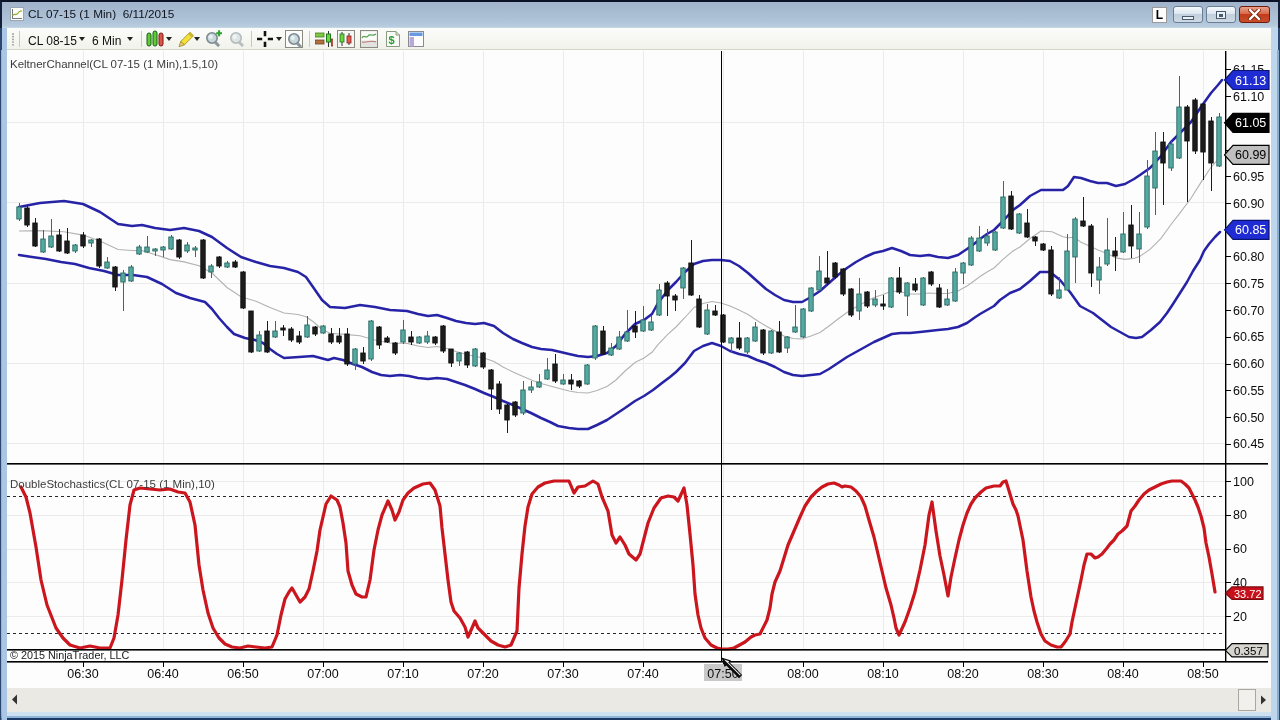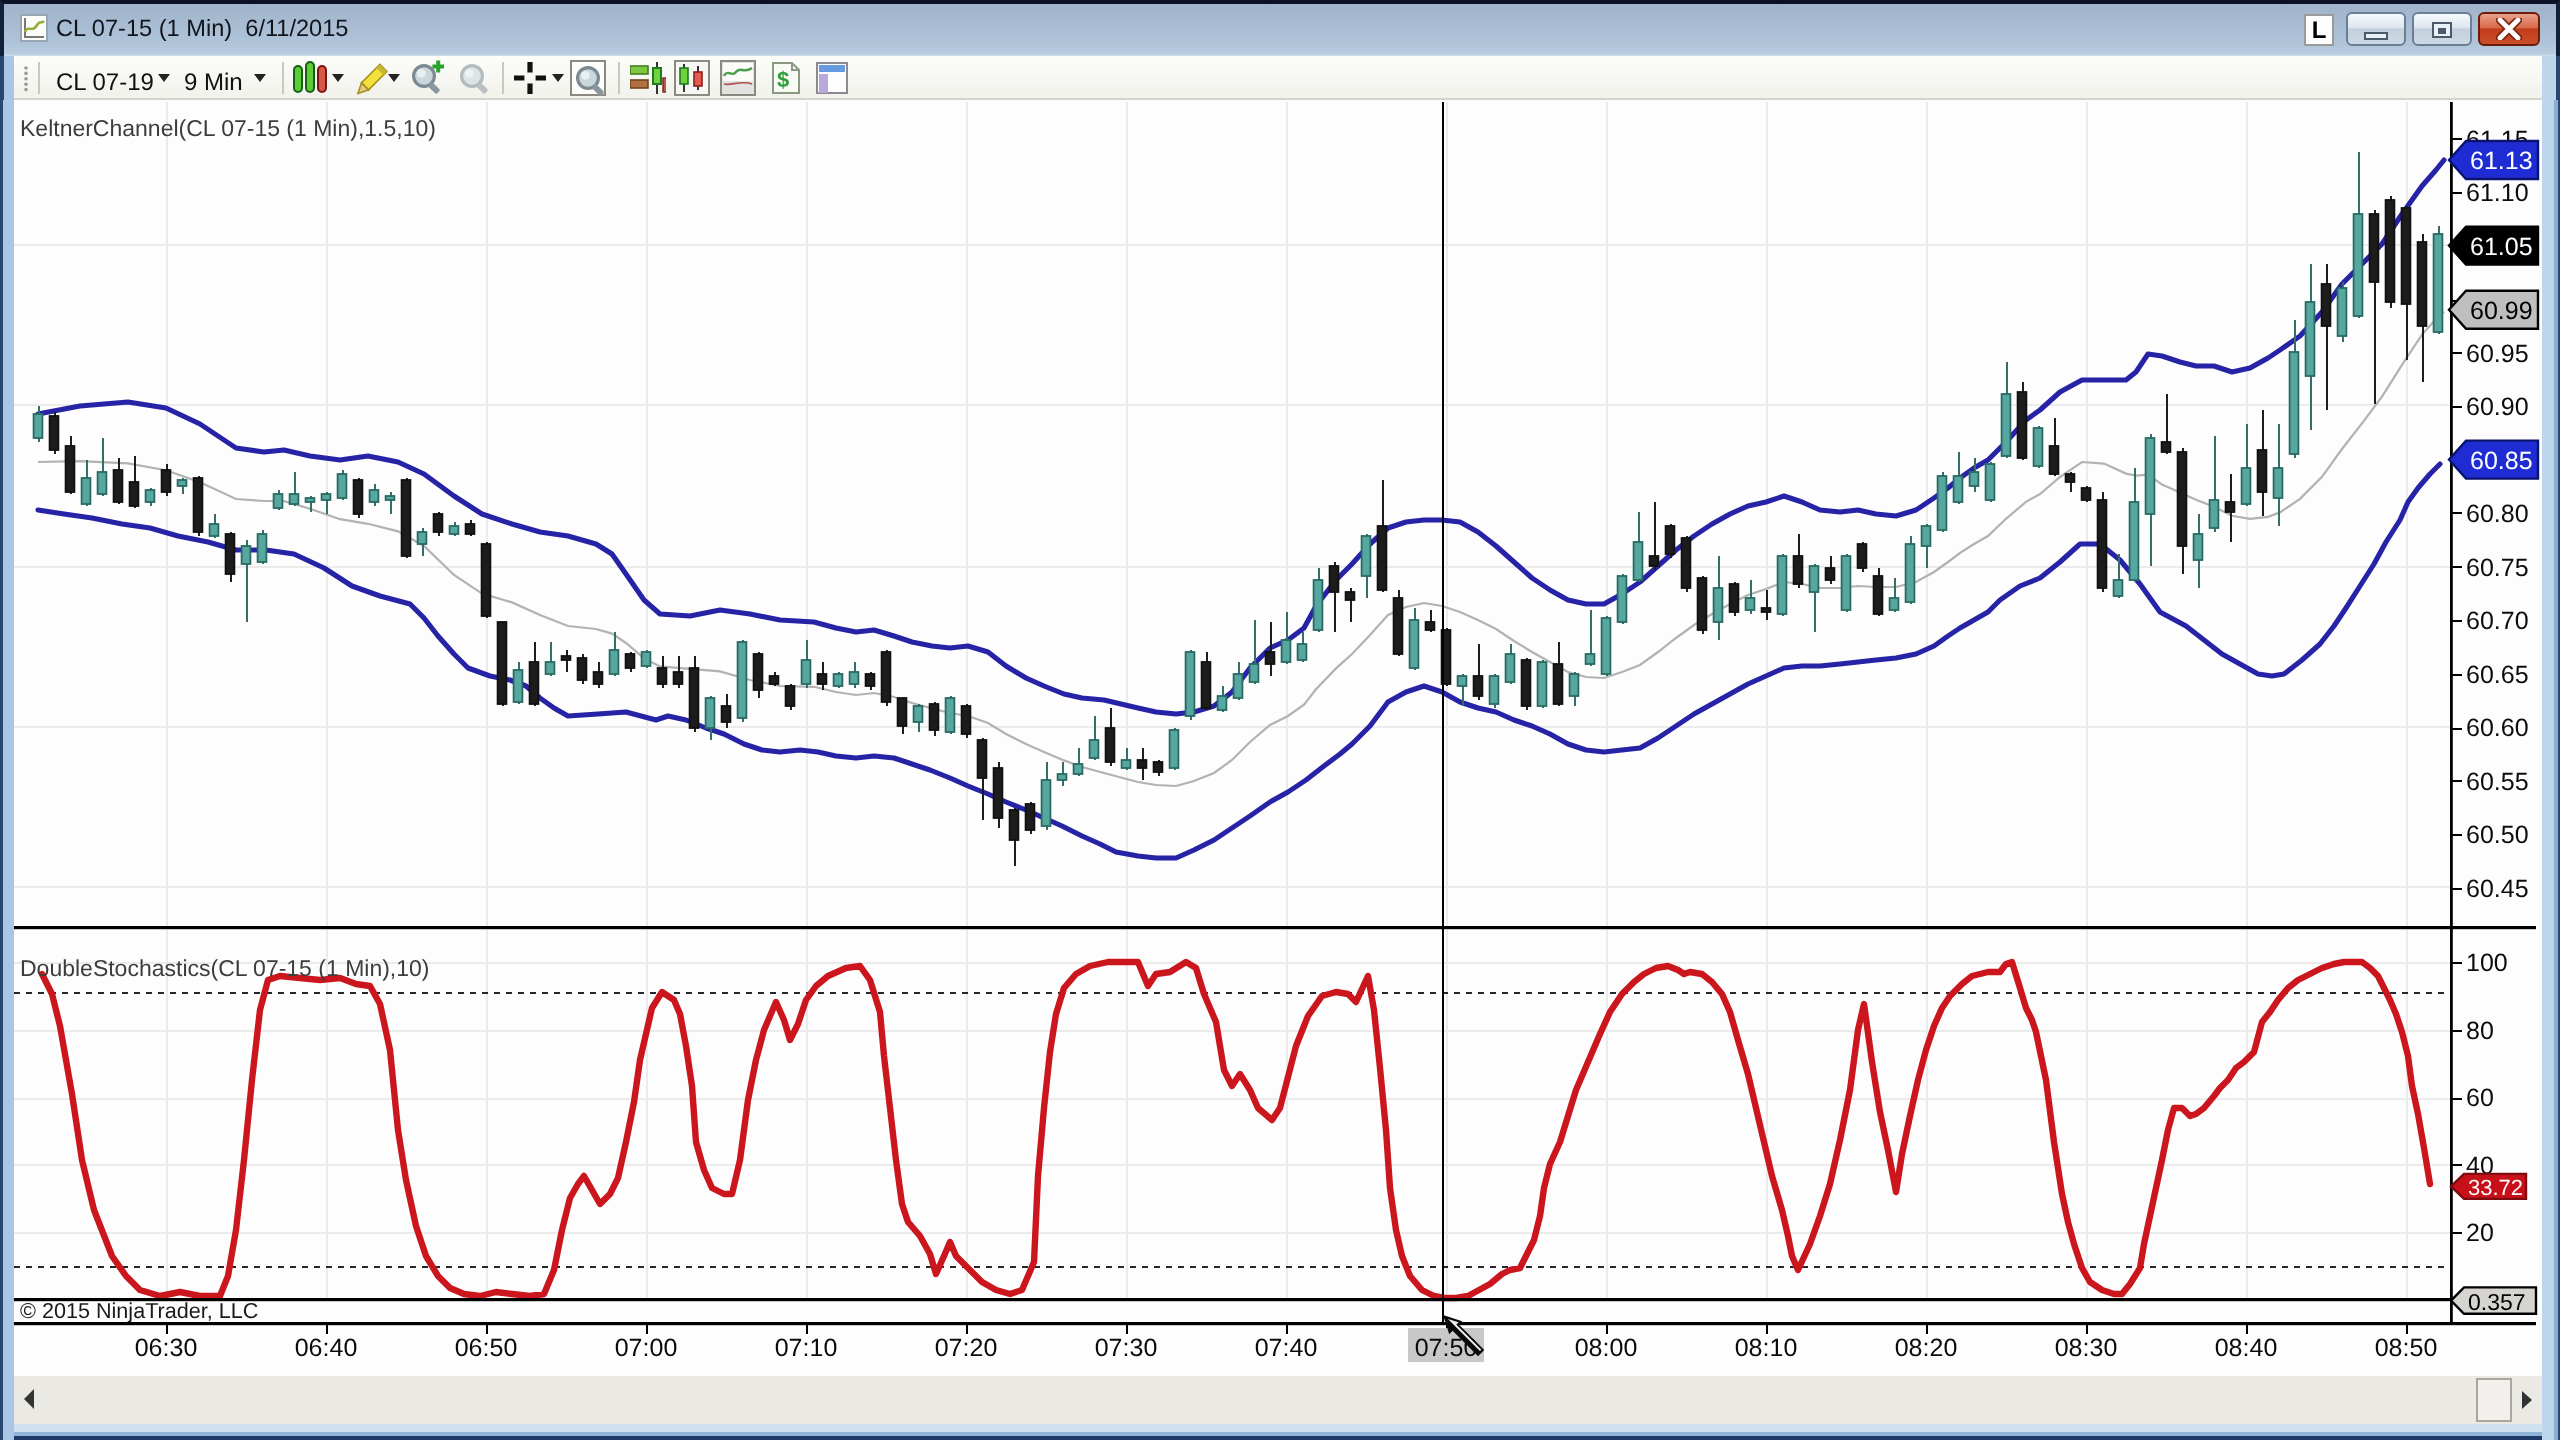--- a/index.html
+++ b/index.html
@@ -26,22 +26,22 @@
 <div style="position:absolute;left:1239px;top:6px;width:31px;height:17px;background:linear-gradient(#e8a18c,#d96a4a 45%,#c23c1b 50%,#c84e2c);border:1px solid #6e1b07;border-radius:3px"></div>
 <svg style="position:absolute;left:1248px;top:9px" width="13" height="11" viewBox="0 0 13 11">
     <path d="M2 1L11 10M11 1L2 10" stroke="#7d2810" stroke-width="4.2" stroke-linecap="round"></path>
     <path d="M2 1L11 10M11 1L2 10" stroke="#fff" stroke-width="2.4" stroke-linecap="round"></path>
   </svg>
 <div id="toolbar"></div>
 <div style="position:absolute;left:0;top:28px;width:2px;height:22px;background:#29476f"></div>
 <div style="position:absolute;left:2px;top:28px;width:5px;height:22px;background:#aac6e4"></div>
 <div style="position:absolute;left:1271px;top:28px;width:7px;height:22px;background:#bdd6ec"></div>
 <div style="position:absolute;left:1278px;top:28px;width:2px;height:22px;background:#29476f"></div>
-<div class="tbt" style="left:28px">CL 07-19</div>
-<div class="tbt" style="left:92px">9 Min</div>
+<div class="tbt" style="left:28px">CL 08-15</div>
+<div class="tbt" style="left:92px">6 Min</div>
 <svg width="1280" height="670" viewBox="0 50 1280 670" style="position:absolute;left:0;top:50px" font-family="Liberation Sans, sans-serif">
     <rect x="7" y="50" width="1264" height="662" fill="#fdfdfd"></rect>
     <rect x="7" y="688" width="1264" height="24" fill="#ebe9e3"></rect>
     <path d="M83.5 51V463 M83.5 465V649 M163.5 51V463 M163.5 465V649 M243.5 51V463 M243.5 465V649 M323.5 51V463 M323.5 465V649 M403.5 51V463 M403.5 465V649 M483.5 51V463 M483.5 465V649 M563.5 51V463 M563.5 465V649 M643.5 51V463 M643.5 465V649 M723.5 51V463 M723.5 465V649 M803.5 51V463 M803.5 465V649 M883.5 51V463 M883.5 465V649 M963.5 51V463 M963.5 465V649 M1043.5 51V463 M1043.5 465V649 M1123.5 51V463 M1123.5 465V649 M1203.5 51V463 M1203.5 465V649 M7 122.5H1225 M7 202.5H1225 M7 283.5H1225 M7 363.5H1225 M7 443.5H1225 M7 616.5H1225 M7 582.5H1225 M7 549.5H1225 M7 515.5H1225 M7 481.5H1225" stroke="#ebebeb" fill="none"></path>
     <path d="M7 496.5H1225 M7 633.5H1225" stroke="#26262e" stroke-dasharray="3 3" fill="none"></path>
     <polyline points="19,231.0 40,230.6 64,231.7 83,235.1 100,241.1 118,249.5 132,250.5 142,250.6 155,254.4 170,259.6 184,261.9 199,265.7 212,273.0 227,287.5 241,296.8 256,301.2 270,307.5 284,313.0 298,314.5 306,316.8 313,321.5 322,329.2 330,333.2 345,334.4 360,335.7 375,340.0 390,343.0 407,343.4 418,346.0 428,347.5 437,346.5 447,348.5 456,351.5 466,354.2 475,356.5 484,358.0 494,361.5 503,367.0 513,372.0 522,376.0 532,380.2 541,383.5 552,386.5 569,391.0 578,392.5 588,393.0 597,390.5 607,386.5 616,380.0 625,371.0 635,362.5 644,358.0 652,352.3 658,344.6 668,334.2 676,327.0 685,317.5 694,307.5 703,303.5 712,301.5 721,303.0 730,306.0 739,310.0 748,314.5 757,320.5 766,326.0 775,331.0 784,336.0 793,338.5 802,339.0 811,336.0 820,332.5 829,326.0 838,319.0 847,312.5 856,307.0 865,302.0 874,297.5 883,294.5 892,291.0 901,292.0 910,294.0 920,294.0 929,293.0 938,293.5 948,293.5 958,291.0 967,286.0 974,281.0 980,276.5 987,272.0 994,268.0 1003,259.4 1013,250.9 1020,247.0 1030,238.5 1041,231.0 1052,231.8 1063,236.8 1068,237.8 1074,237.3 1081,242.3 1090,246.2 1098,249.9 1107,253.4 1116,257.9 1125,259.4 1134,258.4 1140,256.2 1150,249.4 1161,238.4 1171,224.5 1181,211.7 1191,198.3 1201,182.4 1211,167.3 1218,159.5 1222,156.0" fill="none" stroke="#b2b2b2" stroke-width="1.1"></polyline>
     <polyline points="19,207 40,203 64,201 83,204 100,212 118,224 132,226 142,225 155,228 170,230 184,228 199,231 212,237 227,248 241,257 256,262 270,266 284,268 298,272 306,277 313,287 322,300 330,307 345,308 360,305 375,307 390,310 407,311 418,314 428,316 437,315 447,318 456,321 466,323 475,324 484,323 494,326 503,333 513,339 522,343 532,347 541,349 552,350 569,354 578,356 588,357 597,356 607,353 616,346 625,334 635,324 644,320 652,314 658,303 668,290 676,282 685,272 694,264 703,261 712,260 721,260 730,261 739,266 748,273 757,281 766,289 775,295 784,300 793,302 802,302 811,297 820,291 829,283 838,275 847,268 856,262 865,257 874,253 883,251 892,248 901,251 910,255 920,256 929,255 938,257 948,258 958,255 967,249 974,244 980,239 987,234 994,230 1003,221 1013,210 1020,205 1030,196 1041,190 1052,190 1063,190 1068,186 1074,177 1081,178 1090,181 1098,183 1107,183 1116,186 1125,184 1134,179 1140,175 1150,168 1161,156 1171,142 1181,132 1191,122 1201,107 1211,93 1218,85 1222,80" fill="none" stroke="#2723a6" stroke-width="2.55" stroke-linejoin="round" stroke-linecap="round"></polyline>
     <polyline points="19,255 32,257 46,259 61,262 75,264 89,268 104,271 118,275 133,275 147,277 162,284 176,293 190,298 205,302 212,309 219,318 227,327 234,334 245,338 255,340 263,343 270,349 277,354 284,358 299,357 313,356 328,360 334,358 343,360 353,364 362,367 372,372 381,375 390,376 400,375 409,376 418,378 428,379 437,378 447,379 456,382 465,385 475,389 484,393 494,397 503,401 513,405 522,409 531,413 541,418 550,422 558,426 569,428 578,429 588,429 597,425 607,420 616,414 625,408 635,401 644,396 653,390 662,383 670,377 676,372 685,363 694,351 703,346 712,343 721,346 730,351 739,354 748,356 757,360 766,363 775,367 784,372 793,375 802,376 811,375 820,374 829,369 838,363 847,357 856,352 865,347 874,342 883,338 892,334 901,333 910,333 920,332 929,331 938,330 948,329 958,327 967,323 974,318 980,314 987,310 994,306 1000,300 1010,293 1020,289 1030,281 1040,272 1050,272 1060,280 1070,292 1080,306 1093,313 1102,320 1111,327 1120,332 1129,337 1136,338 1142,337 1151,330 1160,322 1167,313 1173,304 1180,293 1187,282 1193,271 1200,260 1204,251 1209,244 1215,237 1220,232" fill="none" stroke="#2723a6" stroke-width="2.55" stroke-linejoin="round" stroke-linecap="round"></polyline>
     <path d="M27.5 206V227 M35.5 218V247 M59.5 229V252 M67.5 228V254 M83.5 232V248 M99.5 238V268 M115.5 266V291 M179.5 239V259 M203.5 239V279 M219.5 256V268 M235.5 260V268 M243.5 271V309 M251.5 311V353 M267.5 321V353 M283.5 325V336 M291.5 327V342 M299.5 331V344 M315.5 326V336 M331.5 328V344 M339.5 328V344 M347.5 328V366 M363.5 347V364 M379.5 326V349 M387.5 336V343 M395.5 342V355 M411.5 331V345 M435.5 336V345 M443.5 325V353 M451.5 349V367 M467.5 351V368 M483.5 352V369 M491.5 369V410 M499.5 381V414 M507.5 404V433 M515.5 401V417 M555.5 354V383 M571.5 374V390 M579.5 380V388 M603.5 326V355 M635.5 311V338 M667.5 281V316 M675.5 294V311 M691.5 240V296 M699.5 295V328 M715.5 305V316 M723.5 314V343 M739.5 322V350 M763.5 329V355 M779.5 321V353 M827.5 251V285 M835.5 262V279 M843.5 268V296 M851.5 288V317 M867.5 291V308 M883.5 295V310 M899.5 267V294 M915.5 278V292 M931.5 271V286 M939.5 284V308 M1011.5 191V230 M1027.5 209V238 M1035.5 236V246 M1043.5 243V251 M1051.5 246V296 M1083.5 197V227 M1091.5 224V287 M1115.5 237V271 M1131.5 205V258 M1163.5 132V205 M1187.5 105V202 M1195.5 98V154 M1203.5 103V180 M1211.5 117V191" stroke="#1d1d1d" fill="none"></path>
     <path d="M19.5 203V221 M43.5 230V253 M51.5 219V248 M75.5 244V253 M91.5 239V247 M107.5 257V269 M123.5 270V311 M131.5 265V282 M139.5 245V255 M147.5 236V253 M155.5 248V256 M163.5 246V257 M171.5 235V250 M187.5 242V253 M195.5 246V257 M211.5 264V278 M227.5 261V268 M259.5 331V352 M275.5 321V338 M307.5 316V338 M323.5 325V334 M355.5 348V370 M371.5 320V361 M403.5 320V344 M419.5 336V344 M427.5 331V344 M459.5 352V366 M475.5 348V367 M523.5 381V415 M531.5 381V393 M539.5 374V388 M547.5 358V380 M563.5 374V385 M587.5 364V385 M595.5 325V360 M611.5 343V356 M619.5 331V350 M627.5 310V342 M643.5 306V332 M651.5 316V331 M659.5 284V316 M683.5 267V299 M707.5 304V335 M731.5 337V353 M747.5 337V354 M755.5 322V342 M771.5 330V354 M787.5 336V353 M795.5 305V333 M803.5 308V338 M811.5 287V312 M819.5 256V291 M859.5 278V320 M875.5 290V307 M891.5 277V308 M907.5 282V316 M923.5 277V306 M947.5 289V306 M955.5 268V302 M963.5 262V284 M971.5 236V266 M979.5 226V252 M987.5 229V246 M995.5 231V251 M1003.5 181V229 M1019.5 213V234 M1059.5 277V299 M1067.5 234V291 M1075.5 217V283 M1099.5 257V294 M1107.5 218V266 M1123.5 212V253 M1139.5 212V263 M1147.5 160V229 M1155.5 132V215 M1171.5 141V171 M1179.5 76V159 M1219.5 113V167" stroke="#356d68" fill="none"></path>

